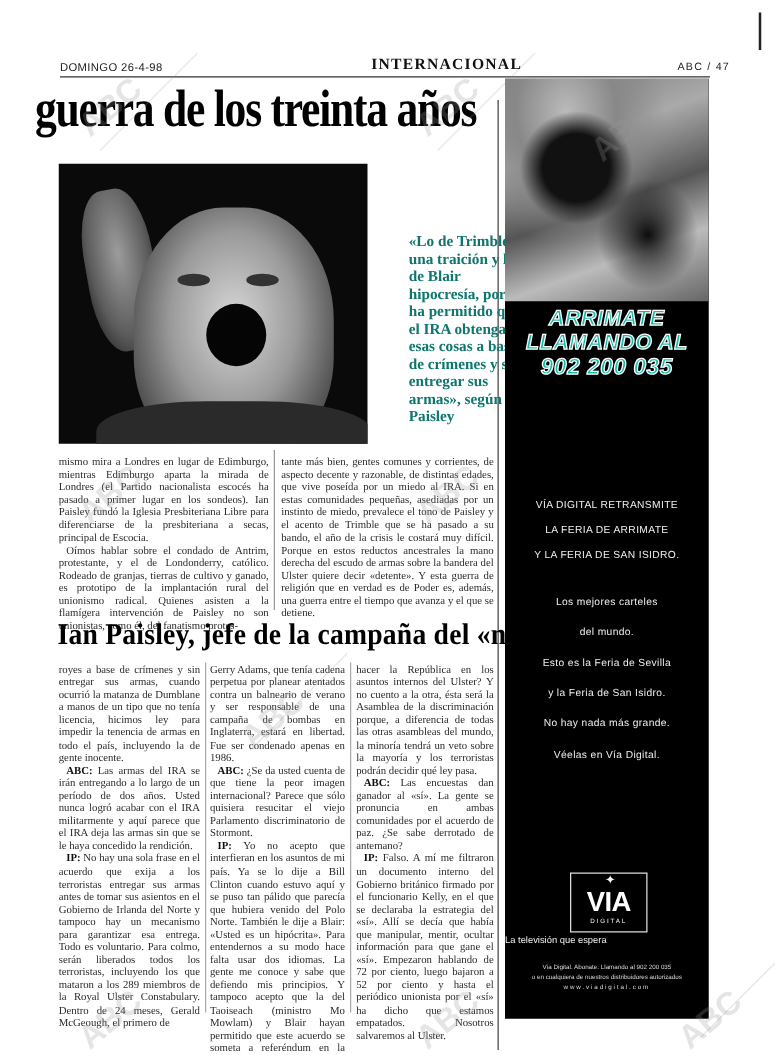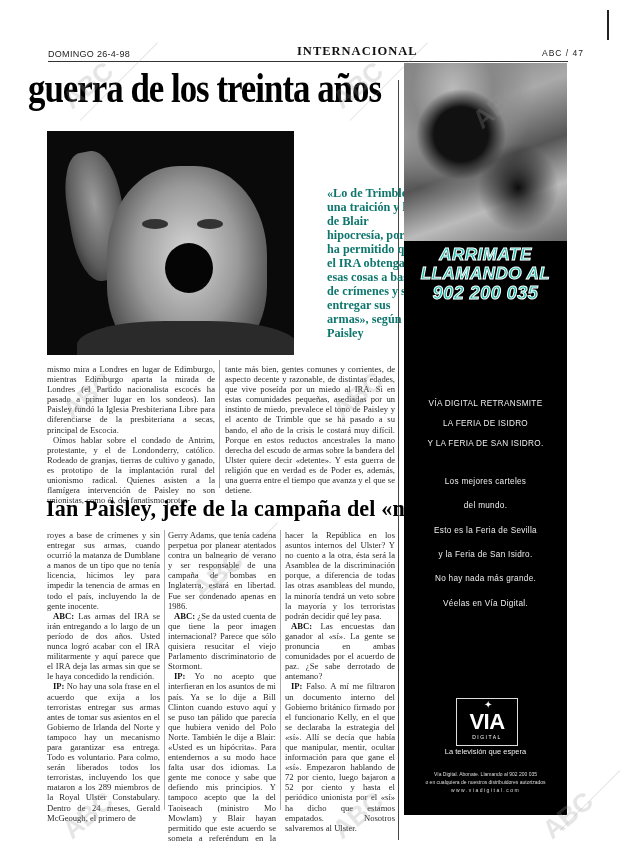--- a/index.html
+++ b/index.html
@@ -85,21 +85,21 @@
     }
     .ad-logo .via {
       position: absolute; left: 0; top: 12px; width: 60px; text-align: center; font-family: "Liberation Sans", sans-serif;
       font-weight: bold; font-size: 22px; color: #fff; letter-spacing: -0.5px; line-height: 22px;
     }
     .ad-logo .digital {
       position: absolute; left: 0; top: 35px; width: 60px; text-align: center; font-family: "Liberation Sans", sans-serif;
       font-size: 5px; color: #fff; letter-spacing: 1.5px;
     }
     .ad-logo .star { position: absolute; left: 27px; top: 1px; color: #fff; font-size: 10px; line-height: 10px; }
-    .ad-tag { position: absolute; left: 0; top: 684px; width: 163px; text-align: center; font-family: "Liberation Sans", sans-serif; font-size: 7.5px; color: #eee; }
+    .ad-tag { position: absolute; left: 0; top: 684px; width: 163px; text-align: left; font-family: "Liberation Sans", sans-serif; font-size: 7.5px; color: #eee; }
     .ad-fine { position: absolute; left: 0; width: 163px; text-align: center; font-family: "Liberation Sans", sans-serif; font-size: 5px; color: #ddd; white-space: nowrap; }
 
     
     .wm { position: absolute; font-family: "Liberation Sans", sans-serif; font-weight: bold; font-size: 26px; color: rgba(150,150,150,0.25); transform: rotate(-40deg); pointer-events: none; }
     .wm-line { position: absolute; height: 1px; background: rgba(150,150,150,0.25); transform-origin: left center; transform: rotate(-45deg); pointer-events: none; }
   </style>
 </head>
 <body>
 
 <div class="abs hdr-date">DOMINGO 26-4-98</div>
@@ -152,21 +152,21 @@
   <p><b>IP:</b><span> Falso. A mí me filtraron un documento interno del Gobierno británico firmado por el funcionario Kelly, en el que se declaraba la estrategia del «sí». Allí se decía que había que manipular, mentir, ocultar información para que gane el «sí». Empezaron hablando de 72 por ciento, luego bajaron a 52 por ciento y hasta el periódico unionista por el «sí» ha dicho que estamos empatados. Nosotros salvaremos al Ulster.</span></p>
 </div>
 
 <div class="abs ad">
   <div class="ad-photo"></div>
   <div class="ad-slogan l1">ARRIMATE</div>
   <div class="ad-slogan l2">LLAMANDO AL</div>
   <div class="ad-slogan l3">902 200 035</div>
 
   <div class="ad-line caps" style="top:336px;">VÍA DIGITAL RETRANSMITE</div>
-  <div class="ad-line caps" style="top:356px;">LA FERIA DE ISIDRO</div>
+  <div class="ad-line caps" style="top:356px;">LA FERIA DE ARRIMATE</div>
   <div class="ad-line caps" style="top:376px;">Y LA FERIA DE SAN ISIDRO.</div>
 
   <div class="ad-line lower" style="top:414px;">Los mejores carteles</div>
   <div class="ad-line lower" style="top:438px;">del mundo.</div>
   <div class="ad-line lower" style="top:463px;">Esto es la Feria de Sevilla</div>
   <div class="ad-line lower" style="top:487px;">y la Feria de San Isidro.</div>
   <div class="ad-line lower" style="top:511px;">No hay nada más grande.</div>
   <div class="ad-line lower" style="top:536px;">Véelas en Vía Digital.</div>
 
   <div class="ad-logo">

